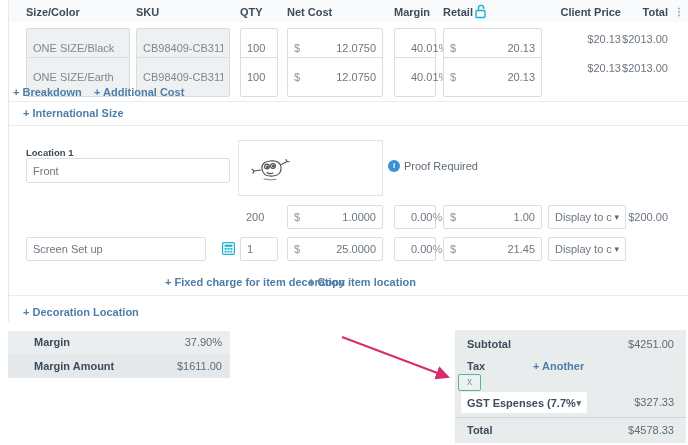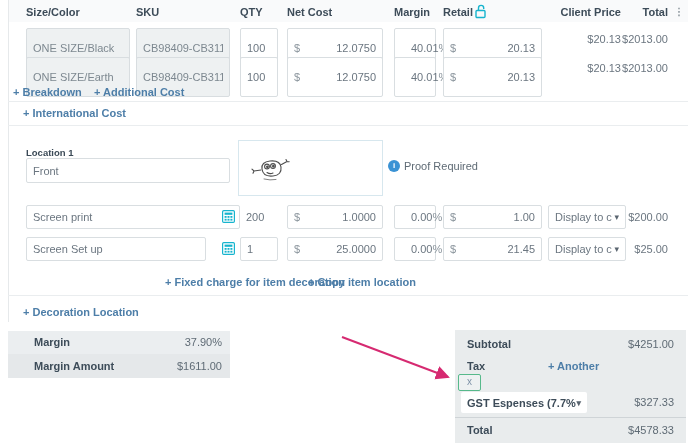--- a/index.html
+++ b/index.html
@@ -113,21 +113,21 @@
       <span class="sym">$</span>
       <span>20.13</span>
     </div>
     <div class="txt ralign col-client">$20.13</div>
     <div class="txt ralign col-total">$2013.00</div>
   </div>
 
   <span class="lnk" style="left:13px;top:86px">+ Breakdown</span>
   <span class="lnk" style="left:94px;top:86px">+ Additional Cost</span>
   <div class="hr" style="top:101px"></div>
-  <span class="lnk" style="left:23px;top:107px">+ International Cost</span>
+  <span class="lnk" style="left:23px;top:107px">+ International Size</span>
   <div class="hr" style="top:125px"></div>
 
   <span class="label-sm" style="left:26px;top:147px">Location 1</span>
   <input class="field" style="left: 26px; top: 158px; width: 204px; height: 25px;" value="Front">
 
   <div class="abs imgbox">
     <span class="abs" style="left:8px;top:12px">
       <svg width="46" height="32" viewBox="0 0 46 32" fill="none" stroke="#4d4d4d" stroke-width="1.1" stroke-linecap="round">
         <path d="M15 16 q-1 -7 8 -8 q10 -1 11 6 q1 8 -8 9 q-10 1 -11 -7 Z"></path>
         <circle cx="20" cy="13.5" r="2.4"></circle>
@@ -139,35 +139,20 @@
         <path d="M34.5 11.5 l5.5 -3 M40 8.5 l-1 -2 M40 8.5 l2.2 0.3"></path>
         <path d="M17 26 q6 1.6 12 0.5" stroke-width="0.7"></path>
       </svg>
     </span>
   </div>
 
   <span class="proof-icon" style="left:388px;top:160px">i</span>
   <span class="abs" style="left:404px;top:160px;color:#5f6b75">Proof Required</span>
 
   <div class="row" style="top:205px;height:24px">
-    <div class="abs col-dname" style="top:0;height:24px">
-      <input class="field dfield" style="left: 0px; top: 0px; width: 214px;" value="Screen print">
-      <span class="calc-icon">
-        <svg width="13" height="13" viewBox="0 0 13 13">
-          <rect x="0.6" y="0.6" width="11.8" height="11.8" rx="1.2" fill="none" stroke="#16b4ce" stroke-width="1.2"></rect>
-          <rect x="2.6" y="2.6" width="7.8" height="2.2" fill="#16b4ce"></rect>
-          <rect x="2.6" y="6" width="2" height="1.8" fill="#16b4ce"></rect>
-          <rect x="5.5" y="6" width="2" height="1.8" fill="#16b4ce"></rect>
-          <rect x="8.4" y="6" width="2" height="1.8" fill="#16b4ce"></rect>
-          <rect x="2.6" y="8.8" width="2" height="1.8" fill="#16b4ce"></rect>
-          <rect x="5.5" y="8.8" width="2" height="1.8" fill="#16b4ce"></rect>
-          <rect x="8.4" y="8.8" width="2" height="1.8" fill="#16b4ce"></rect>
-        </svg>
-      </span>
-    </div>
     <div class="txt" style="left:246px;line-height:24px">200</div>
     <div class="field dfield money col-net">
       <span class="sym">$</span>
       <span>1.0000</span>
     </div>
     <div class="field dfield money col-margin">
       <span>0.00</span>
       <span class="sym">%</span>
     </div>
     <div class="field dfield money col-retail">
@@ -207,21 +192,20 @@
       <span class="sym">%</span>
     </div>
     <div class="field dfield money col-retail">
       <span class="sym">$</span>
       <span>21.45</span>
     </div>
     <div class="field dfield col-sel">
       <span class="seltxt">Display to client</span>
       <span class="caret">▾</span>
     </div>
-    <div class="txt ralign col-total" style="line-height:24px">$25.00</div>
   </div>
 
   <span class="lnk" style="left:165px;top:276px">+ Fixed charge for item decoration</span>
   <span class="lnk" style="left:308px;top:276px">+ Copy item location</span>
   <div class="hr" style="top:295px"></div>
   <span class="lnk" style="left:23px;top:306px">+ Decoration Location</span>
 
   <div class="abs" id="sum-left-1">
     <span class="sumlbl" style="line-height:23px">Margin</span>
     <span class="sumval" style="line-height:23px">37.90%</span>
@@ -229,21 +213,21 @@
   <div class="abs" id="sum-left-2">
     <span class="sumlbl" style="line-height:24px">Margin Amount</span>
     <span class="sumval" style="line-height:24px">$1611.00</span>
   </div>
 
   <div class="abs" id="sum-right">
     <span class="tr-lbl" style="top:8px">Subtotal</span>
     <span class="tr-val" style="top:8px">$4251.00</span>
 
     <span class="tr-lbl" style="top:30px">Tax</span>
-    <span class="lnk" style="left:93px;top:30px">+ Another</span>
+    <span class="lnk" style="left:78px;top:30px">+ Another</span>
 
     <span class="xbtn">x</span>
 
     <div class="taxsel">
       <span class="seltxt">GST Espenses (7.7%)</span>
       <span class="caret" style="font-size:9px;color:#5a6570">▾</span>
     </div>
     <span class="tr-val" style="top:66px">$327.33</span>
 
     <div class="boxhr"></div>

